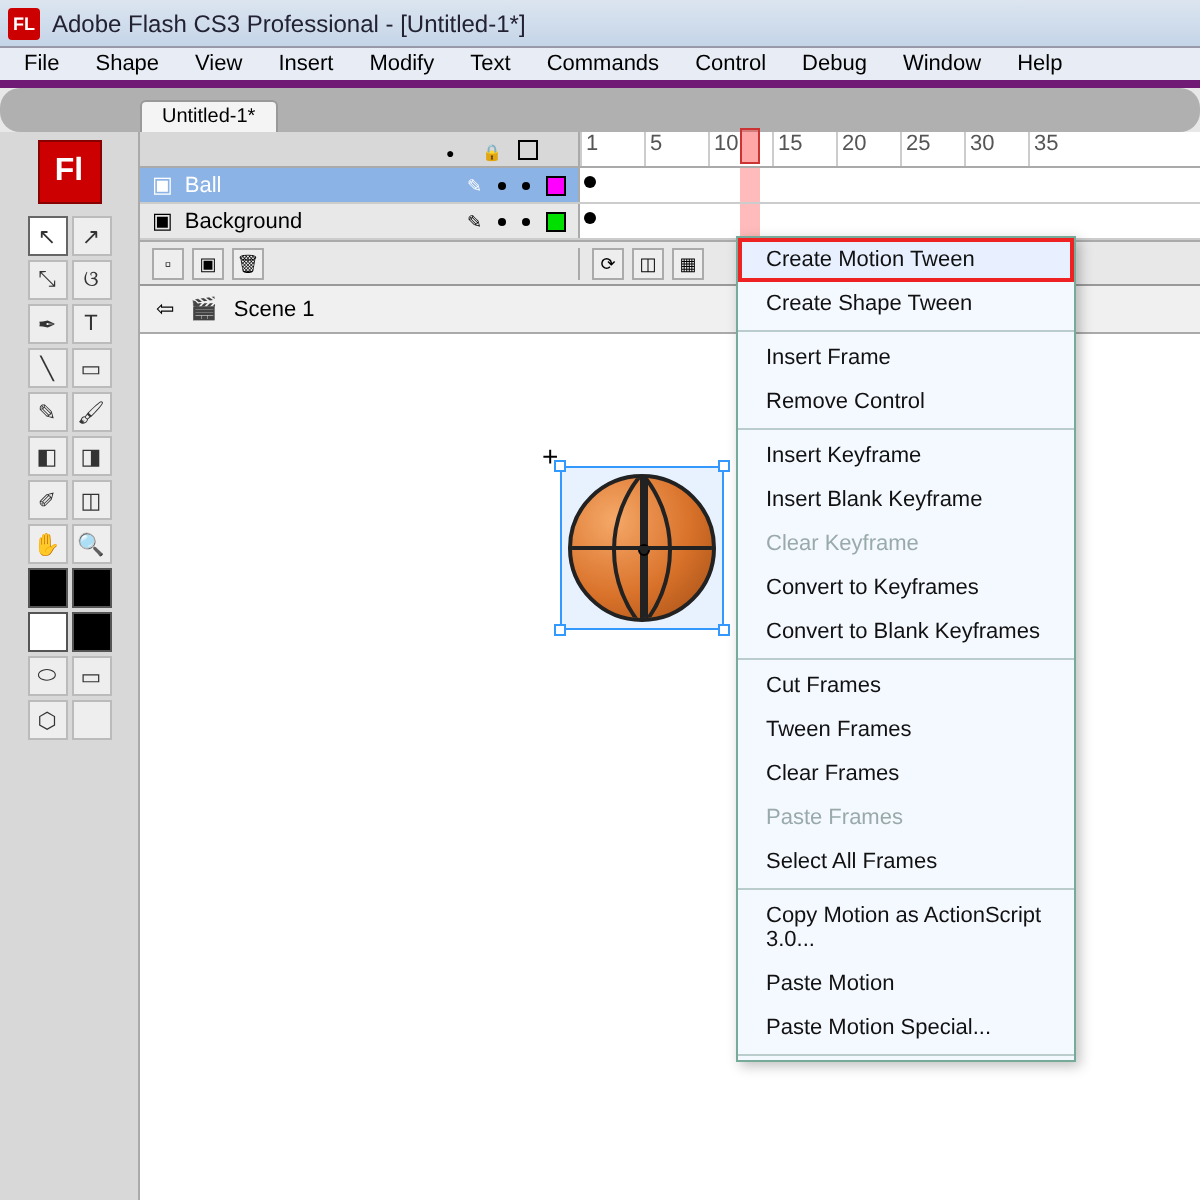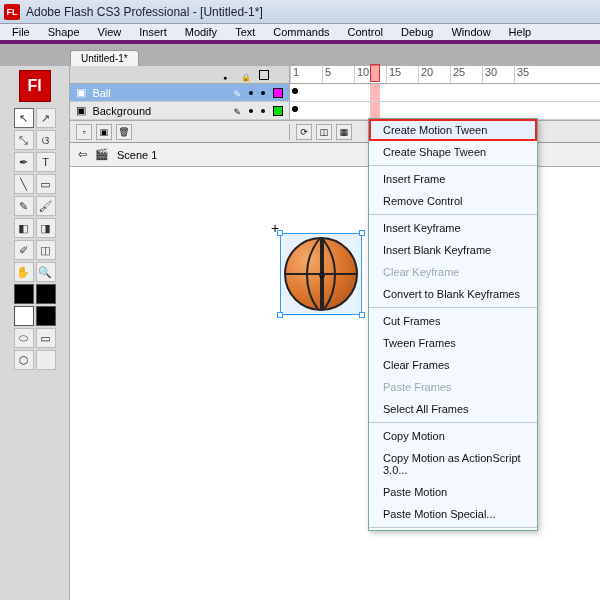--- a/index.html
+++ b/index.html
@@ -2,21 +2,21 @@
 <html><head>
 <meta charset="utf-8">
 <style>
 * { box-sizing: border-box; margin: 0; padding: 0; font-family: "Segoe UI", Tahoma, sans-serif; font-size: 11px; }
 body { width: 600px; height: 600px; background: #e8e8e8; overflow: hidden; }
 .titlebar { height: 24px; background: linear-gradient(#dce5f0,#c5d5e8); display: flex; align-items: center; padding: 0 4px; border-bottom: 1px solid #99a; }
 .fl-title-icon { width: 16px; height: 16px; background: #c00; color: #fff; font-weight: bold; font-size: 9px; display: flex; align-items: center; justify-content: center; border-radius: 2px; margin-right: 6px; }
 .titlebar-text { color: #223; font-size: 12px; }
 .menubar { height: 20px; background: #e8ecf4; display: flex; align-items: center; padding: 0 4px; gap: 2px; border-bottom: 4px solid #701a75; }
 .menu-item { padding: 2px 8px; cursor: default; }
-.tabrow { height: 22px; display: flex; align-items: flex-end; padding-left: 70px; background: #b0b0b0; }
+.tabrow { height: 22px; display: flex; align-items: flex-end; padding-left: 70px; background: #b0b0b0; border-radius: 10px; }
 .doc-tab { background: #f4f4f4; border: 1px solid #999; border-bottom: none; border-radius: 3px 3px 0 0; padding: 2px 10px; font-size: 10px; }
 .workspace { display: flex; height: 534px; }
 .left-gutter { width: 70px; background: #d8d8d8; border-right: 1px solid #aaa; display: flex; flex-direction: column; align-items: center; padding-top: 4px; }
 .fl-panel-icon { width: 32px; height: 32px; background: #c00; color: #fff; font-weight: bold; font-size: 16px; display: flex; align-items: center; justify-content: center; border: 1px solid #800; margin-bottom: 6px; }
 .tools { display: grid; grid-template-columns: 20px 20px; grid-auto-rows: 20px; gap: 2px; }
 .tool { border: 1px solid #bbb; background: #eee; display: flex; align-items: center; justify-content: center; font-size: 11px; color: #333; cursor: default; }
 .tool.sel { background: #fff; border-color: #666; }
 .swatch { border: 1px solid #555; }
 .swatch.black { background: #000; }
 .swatch.white { background: #fff; }
@@ -214,26 +214,26 @@
 <div class="context-menu" id="cmenu">
     <div class="cm-item highlighted">Create Motion Tween</div>
     <div class="cm-item">Create Shape Tween</div>
     <div class="cm-sep"></div>
     <div class="cm-item">Insert Frame</div>
     <div class="cm-item">Remove Control</div>
     <div class="cm-sep"></div>
     <div class="cm-item">Insert Keyframe</div>
     <div class="cm-item">Insert Blank Keyframe</div>
     <div class="cm-item disabled">Clear Keyframe</div>
+    <div class="cm-item">Convert to Keyframes</div>
     <div class="cm-item">Convert to Blank Keyframes</div>
     <div class="cm-sep"></div>
     <div class="cm-item">Cut Frames</div>
     <div class="cm-item">Tween Frames</div>
     <div class="cm-item">Clear Frames</div>
     <div class="cm-item disabled">Paste Frames</div>
     <div class="cm-item">Select All Frames</div>
     <div class="cm-sep"></div>
-    <div class="cm-item">Copy Motion</div>
     <div class="cm-item">Copy Motion as ActionScript 3.0...</div>
     <div class="cm-item">Paste Motion</div>
     <div class="cm-item">Paste Motion Special...</div>
     <div class="cm-sep"></div>
   </div>
 
 </body></html>

